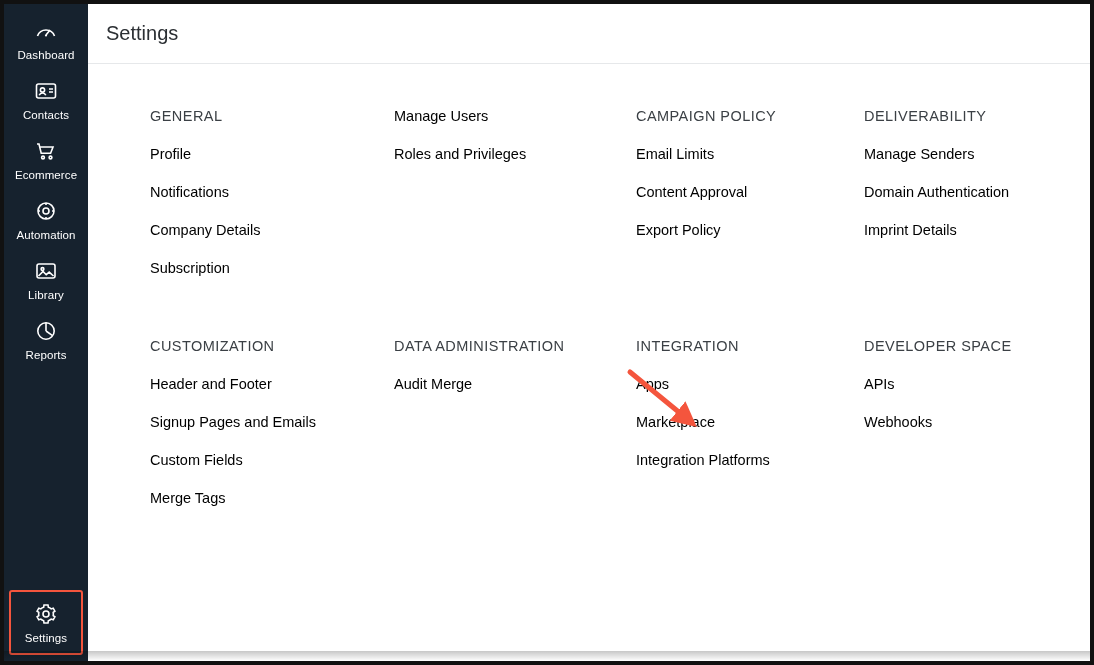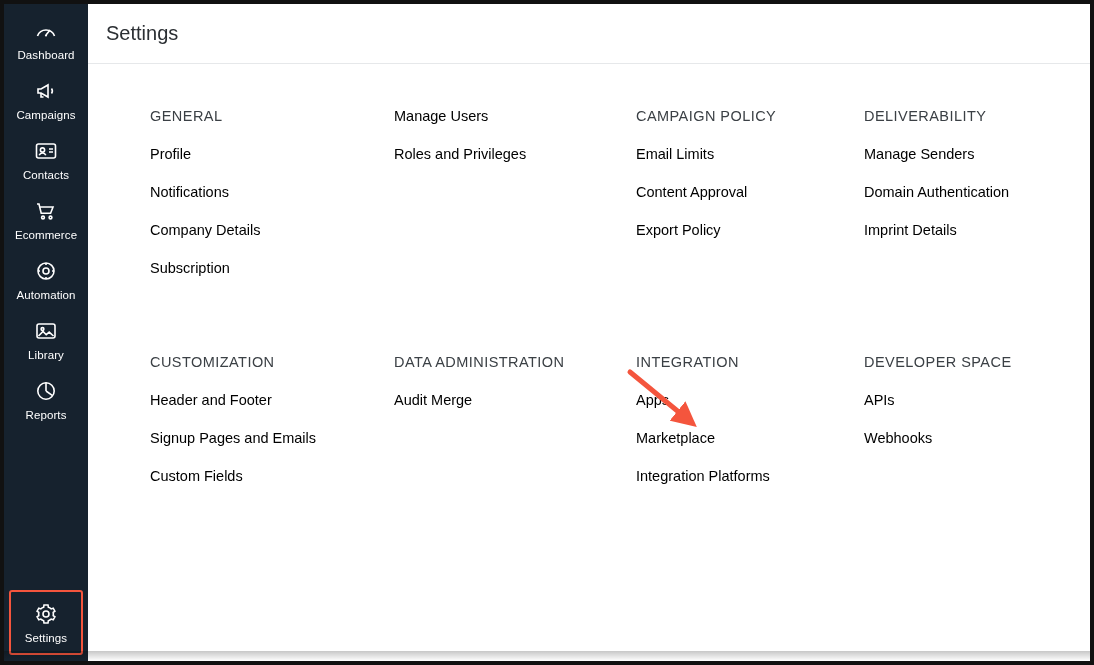--- a/index.html
+++ b/index.html
@@ -84,21 +84,21 @@
     font-weight: normal;
   }
   .content {
     flex: 1 1 auto;
     padding: 44px 0 0 62px;
     position: relative;
   }
   .grid {
     display: grid;
     grid-template-columns: 244px 242px 228px 240px;
-    row-gap: 16px;
+    row-gap: 0px;
   }
   .group { padding-bottom: 40px; }
   .group-title {
     font-size: 14.5px;
     letter-spacing: .45px;
     color: #3b4045;
     text-transform: uppercase;
     margin-bottom: 22px;
   }
   .group-link {
@@ -141,30 +141,20 @@
       <span class="ico">
         <svg viewBox="0 0 24 24" width="24" height="24" fill="none" stroke="#ffffff" stroke-width="1.6">
           <path d="M3.5 17a9 9 0 0 1 17 0"></path>
           <path d="M12 16l4-5"></path>
           <circle cx="12" cy="16.5" r="1.1" fill="#ffffff" stroke="none"></circle>
         </svg>
       </span>
       <span class="nav-label">Dashboard</span>
     </div>
 
-    <div class="nav-item">
-      <span class="ico">
-        <svg viewBox="0 0 24 24" width="24" height="24" fill="none" stroke="#ffffff" stroke-width="1.6">
-          <path d="M4 10v4h3l7 4V6l-7 4H4z"></path>
-          <path d="M7 14v4h2.5"></path>
-          <path d="M17.5 9.5c1 1.4 1 3.6 0 5"></path>
-        </svg>
-      </span>
-      <span class="nav-label">Campaigns</span>
-    </div>
 
     <div class="nav-item">
       <span class="ico">
         <svg viewBox="0 0 24 24" width="24" height="24" fill="none" stroke="#ffffff" stroke-width="1.6">
           <rect x="2.5" y="5" width="19" height="14" rx="2"></rect>
           <circle cx="8.5" cy="11" r="2.1"></circle>
           <path d="M5.2 16.2c.6-1.5 1.9-2.2 3.3-2.2s2.7.7 3.3 2.2"></path>
           <path d="M15 10h4M15 13h4"></path>
         </svg>
       </span>
@@ -263,20 +253,21 @@
           <a class="group-link">Manage Senders</a>
           <a class="group-link">Domain Authentication</a>
           <a class="group-link">Imprint Details</a>
         </div>
 
         <div class="group">
           <div class="group-title">CUSTOMIZATION</div>
           <a class="group-link">Header and Footer</a>
           <a class="group-link">Signup Pages and Emails</a>
           <a class="group-link">Custom Fields</a>
+          <a class="group-link">Merge Tags</a>
         </div>
 
         <div class="group">
           <div class="group-title">DATA ADMINISTRATION</div>
           <a class="group-link">Audit Merge</a>
         </div>
 
         <div class="group">
           <div class="group-title">INTEGRATION</div>
           <a class="group-link">Apps</a>

